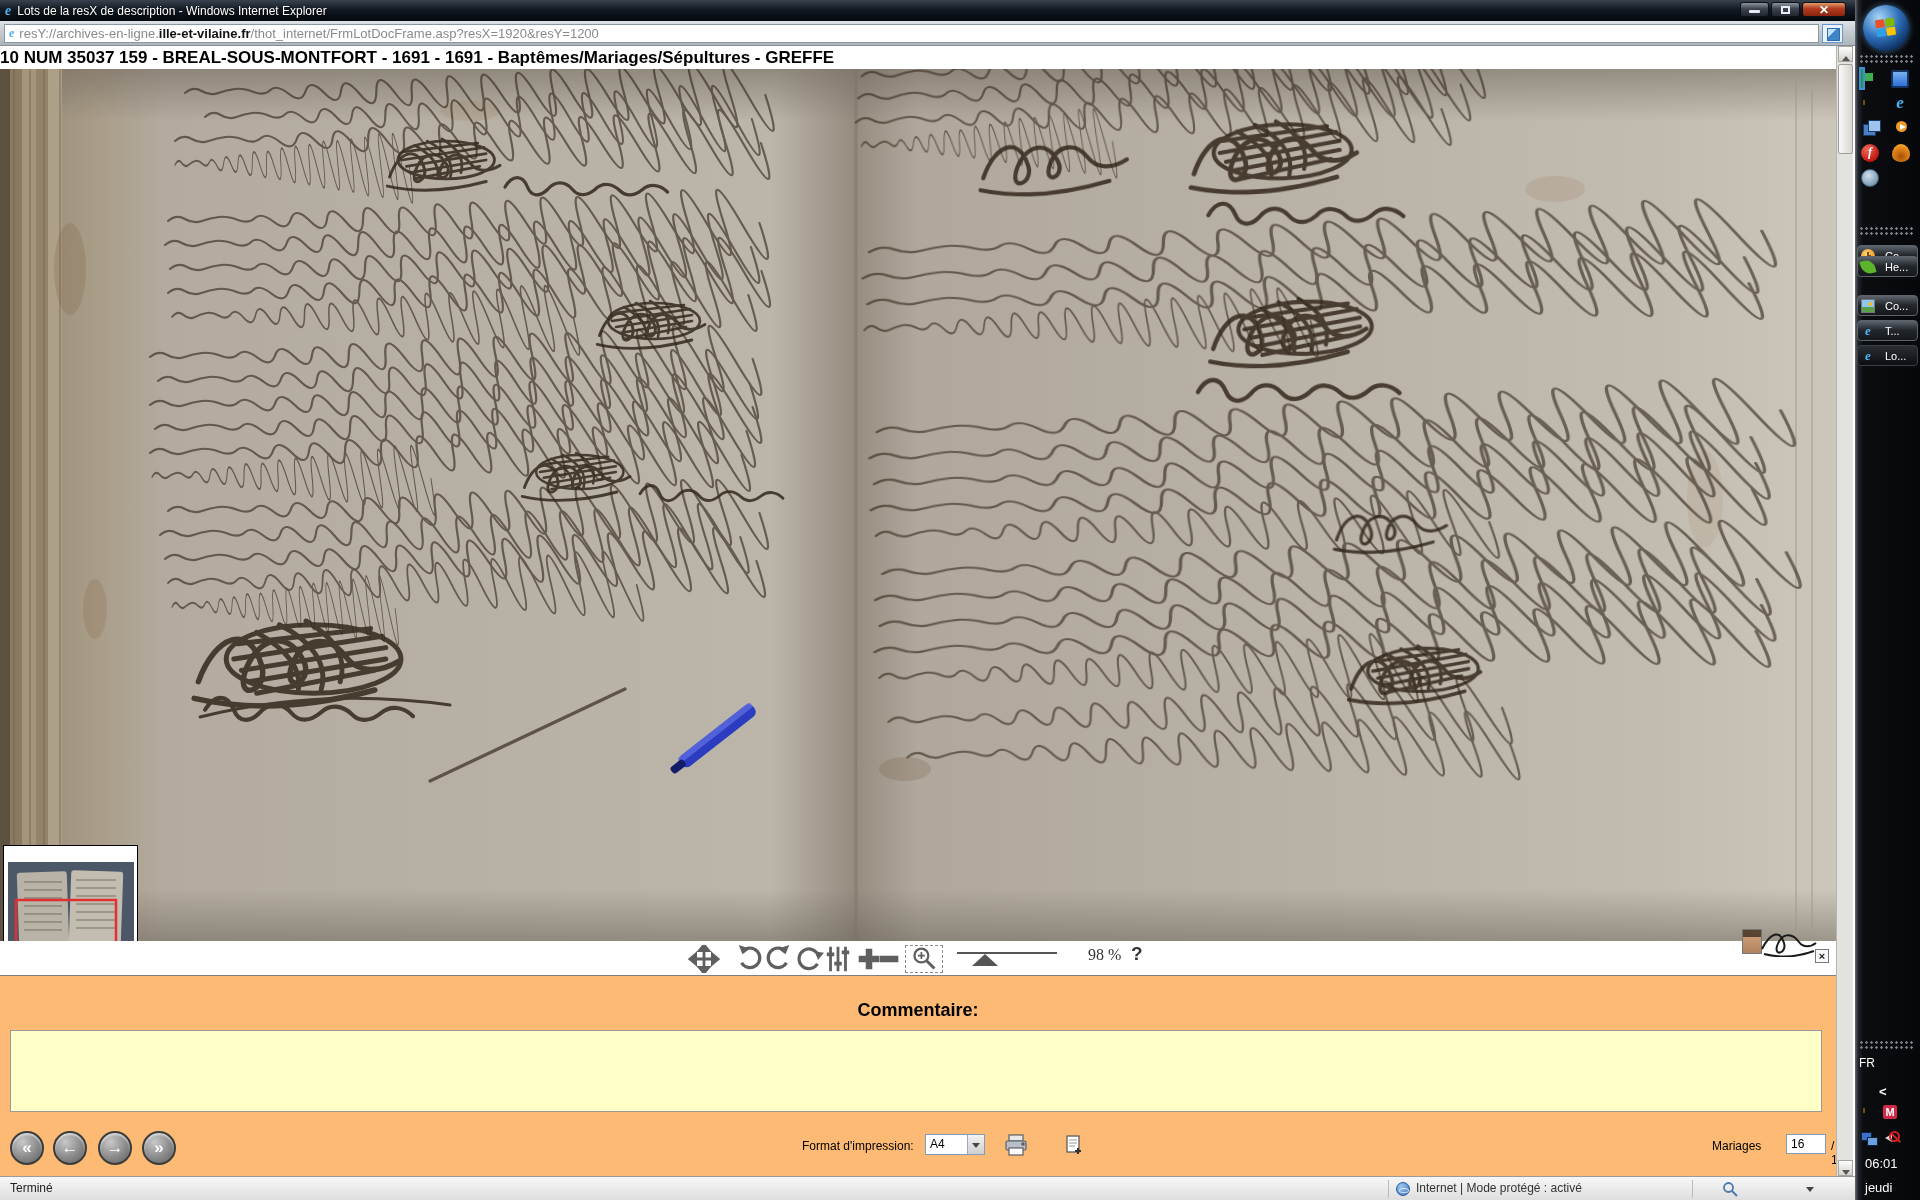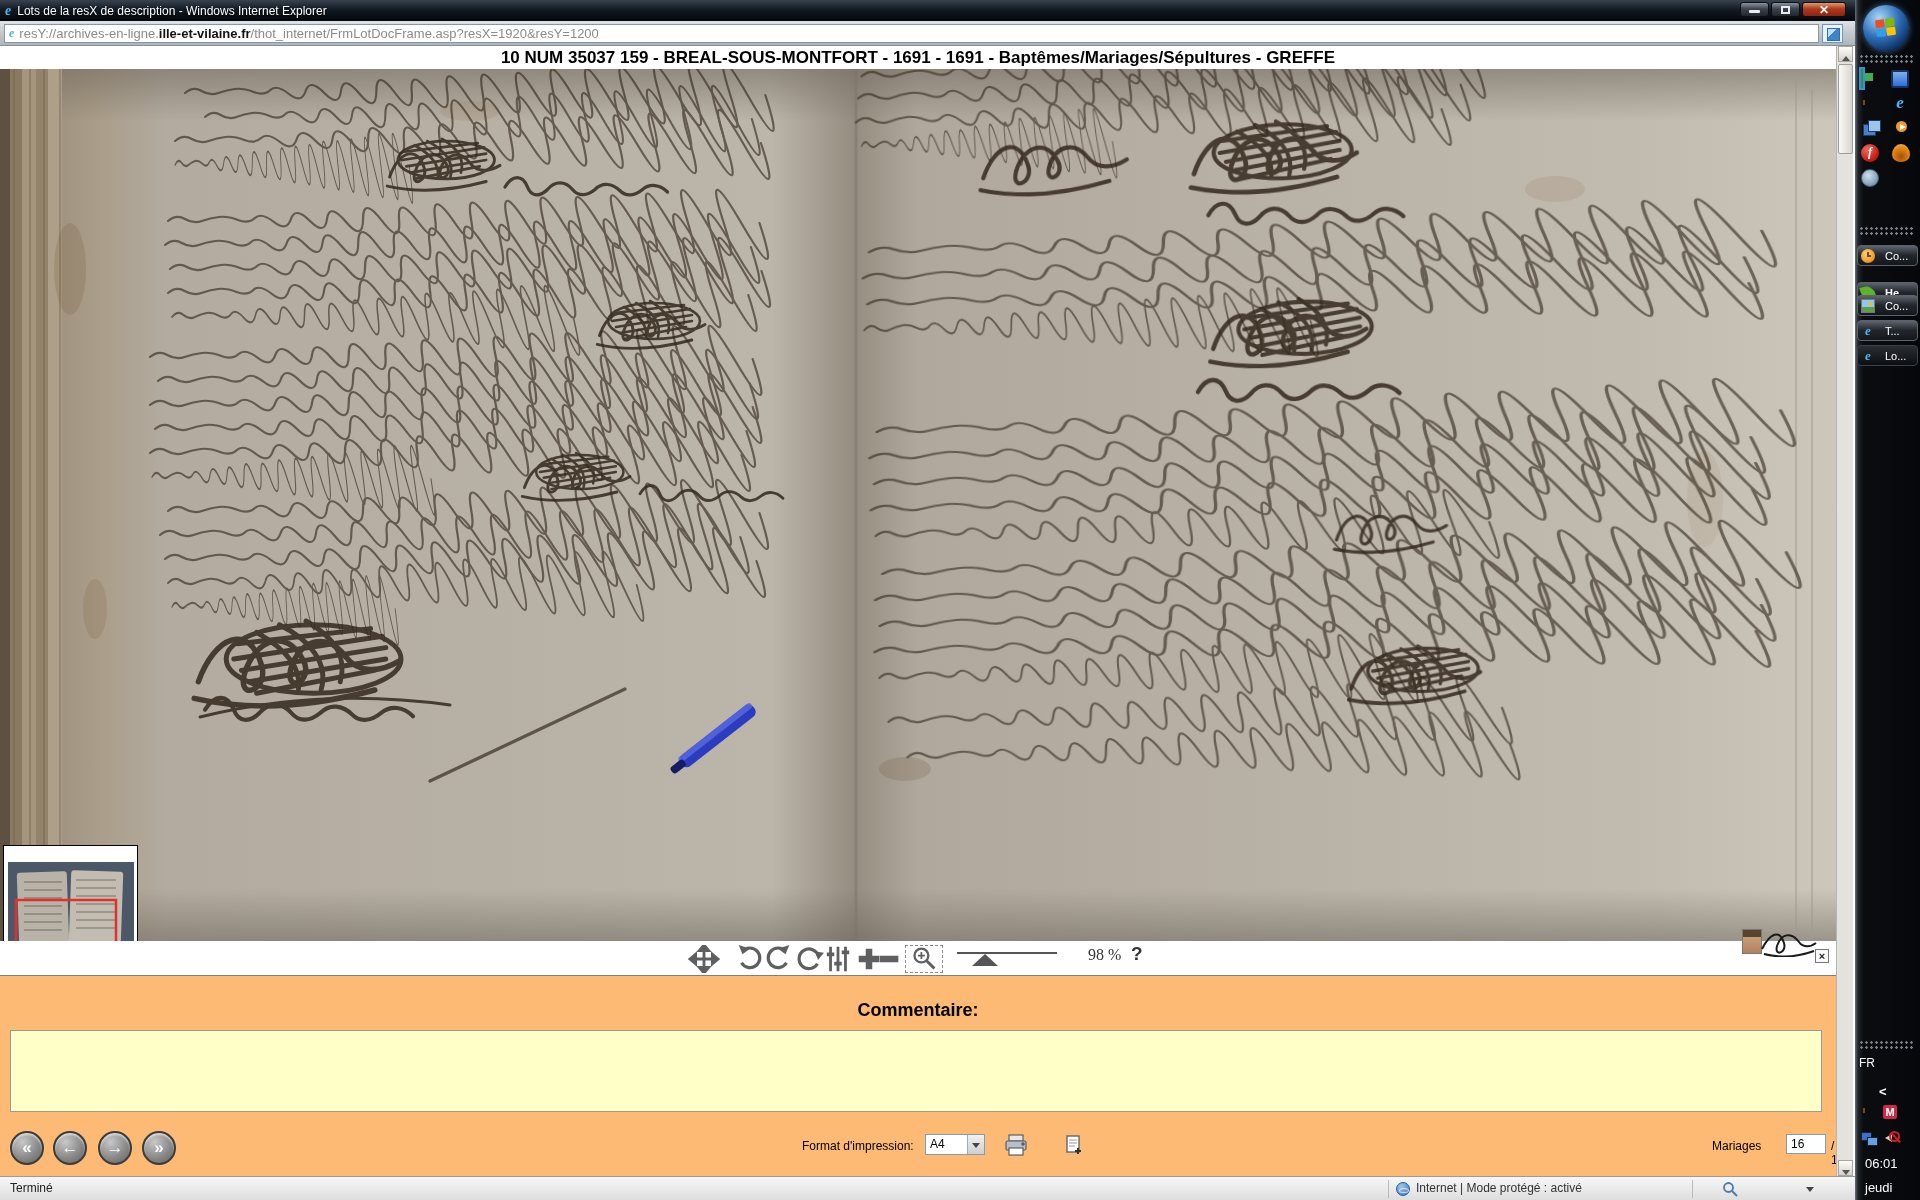--- a/index.html
+++ b/index.html
@@ -18,21 +18,21 @@
   .winbtn .mline{position:absolute;left:8px;right:8px;bottom:3px;height:3px;background:#e8ecf2;border-radius:1px;}
   .winbtn .rsq{position:absolute;left:9px;top:3px;width:9px;height:8px;border:2px solid #e8ecf2;}
   .winbtn .xg{position:absolute;left:0;right:0;top:0;text-align:center;color:#fff;font-size:12px;font-weight:bold;line-height:14px;}
   .addrbar{left:0;top:21px;width:1855px;height:25px;background:linear-gradient(#dfe3e7,#c2c8ce 50%,#aeb5bc);border-bottom:1px solid #8a9097;display:flex;align-items:center;padding:0 4px;}
   .addrfield{flex:0 0 auto;width:1815px;height:19px;background:#fff;border:1px solid #8a98a5;display:flex;align-items:center;padding:0 4px;font-size:13px;color:#8a8a8a;}
   .addrfield b{color:#111;font-weight:bold;}
   .gobtn{width:21px;height:19px;margin-left:3px;border:1px solid #6a96c8;background:#eaf3fb;position:relative;}
   .gobtn::before{content:"";position:absolute;left:4px;top:3px;width:11px;height:11px;background:linear-gradient(135deg,#bfe0f8 40%,#3d85c8 40%);border:1px solid #2f6ea8;}
 
   
-  .doctitle{left:0;top:46px;width:1836px;height:23px;background:#fff;text-align:center;font-size:17px;font-weight:bold;color:#000;line-height:24px;white-space:nowrap;}
+  .doctitle{left:0;top:46px;width:1836px;height:23px;background:#fff;font-size:17px;font-weight:bold;color:#000;line-height:24px;white-space:nowrap;}
 
   
   .msbox{left:0;top:69px;width:1836px;height:872px;overflow:hidden;background:#b3aba0;}
   .ink{stroke:#32271a;fill:none;stroke-linecap:round;}
 
   
   .navthumb{left:3px;top:845px;width:135px;height:130px;background:#fff;border:1px solid #000;}
   .navphoto{position:absolute;left:4px;top:16px;width:126px;height:96px;background:#4c5868;}
   .navclose{position:absolute;left:6px;top:112px;width:15px;height:15px;border:1px solid #555;background:#f4f4f4;color:#222;font-size:12px;font-weight:bold;text-align:center;line-height:13px;}
 
@@ -448,21 +448,21 @@
     <span class="ql ic-flash" style="left:6px;top:144px;">f</span>
     <span class="ql ic-phoenix" style="left:37px;top:144px;"></span>
     <span class="ql ic-globe2" style="left:6px;top:169px;"></span>
 
     <span class="dots" style="top:226px;"></span>
 
     <span class="tkbtn" style="top:245px;">
         <span class="tkico ic-clock"></span>
         <span>Co...</span>
       </span>
-    <span class="tkbtn" style="top:282px;font-weight:bold;">
+    <span class="tkbtn" style="top:256px;">
         <span class="tkico ic-leaf"></span>
         <span>He...</span>
       </span>
     <span class="tkbtn" style="top:295px;">
         <span class="tkico ic-photo"></span>
         <span>Co...</span>
       </span>
     <span class="tkbtn" style="top:320px;">
         <span class="tkico" style="text-align:center;"><span class="e-logo" style="font-size:13px;">e</span></span>
         <span>T...</span>

